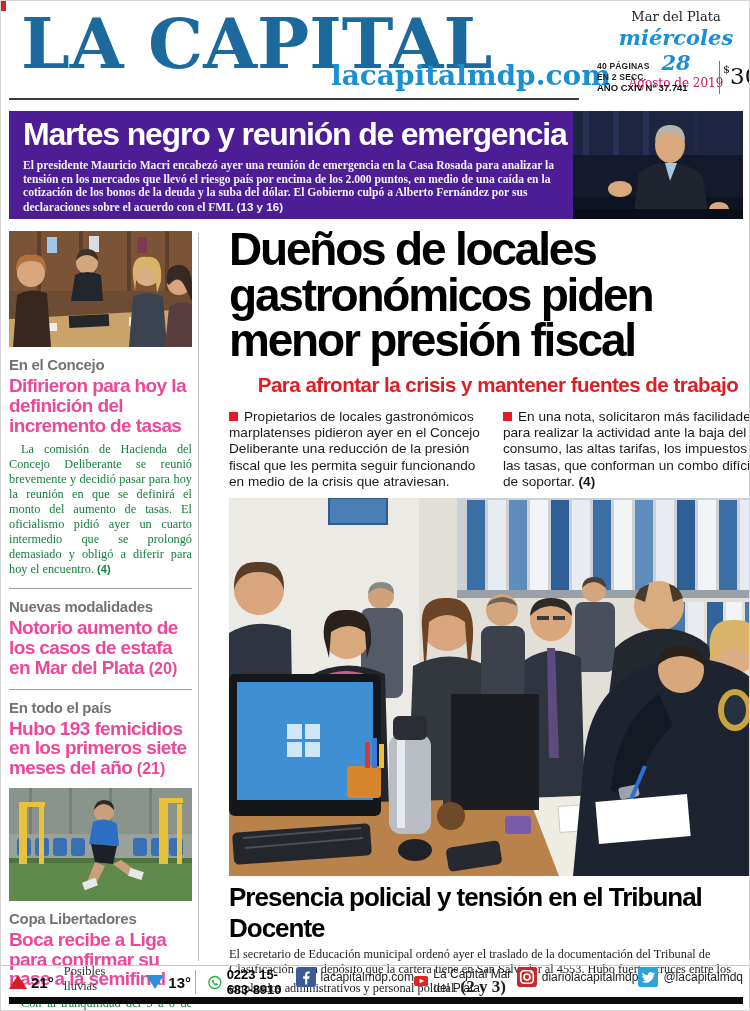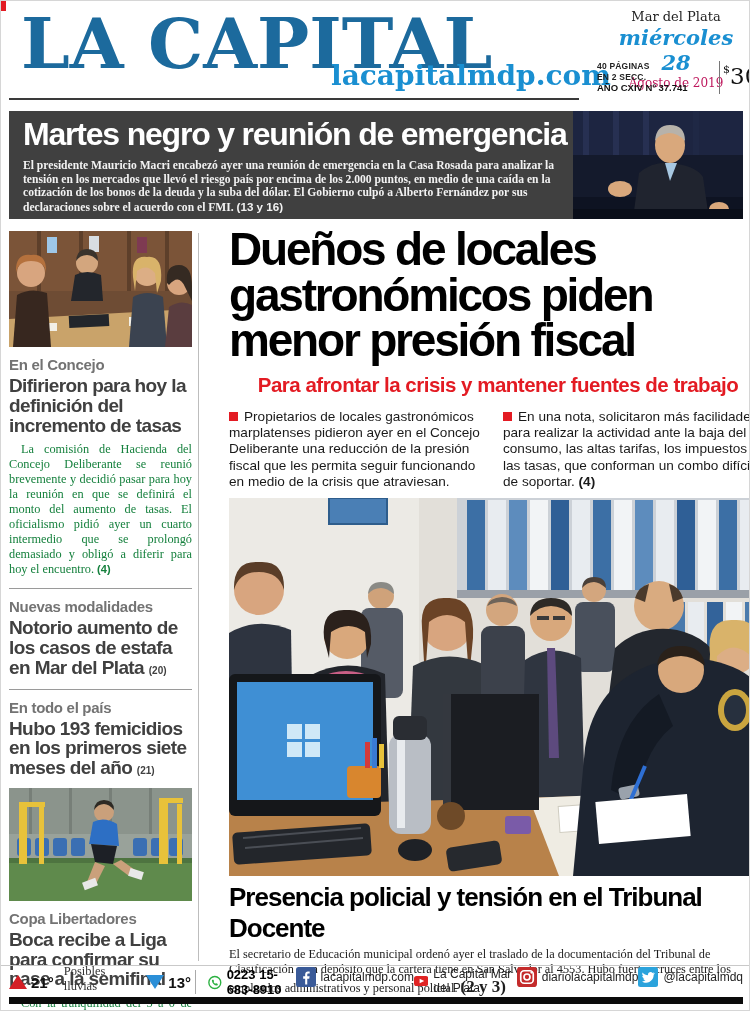--- a/index.html
+++ b/index.html
@@ -22,34 +22,34 @@
   .editionblock{position:absolute;left:596px;top:60px;width:116px;
         border-right:1px solid #777;padding-right:6px;line-height:1.25;}
   .editionblock .l1,.editionblock .l2{font-size:8.5px;font-weight:bold;color:#222;letter-spacing:.2px;}
   .editionblock .l3{font-size:9.5px;font-weight:bold;color:#111;}
   .price{position:absolute;left:722px;top:62px;font-family:"DejaVu Serif",serif;color:#111;}
   .price .sym{font-size:11px;vertical-align:top;}
   .price .val{font-size:23px;font-weight:normal;}
   .header-rule{position:absolute;left:8px;top:97px;width:570px;height:2px;background:#3a3a3a;}
 
   
-  .banner{position:absolute;left:8px;top:110px;width:734px;height:108px;background:#404040;}
+  .banner{position:absolute;left:8px;top:110px;width:734px;height:108px;background:#4c1d95;}
   .banner-headline{position:absolute;left:14px;top:5px;color:#fff;font-weight:bold;
         font-size:32px;letter-spacing:-1.2px;white-space:nowrap;}
   .banner-body{position:absolute;left:14px;top:48px;width:548px;color:#f2f2f2;
         font-family:"Liberation Serif",serif;font-weight:bold;font-size:11.6px;line-height:1.18;}
   .banner-body .ref{font-family:"Liberation Sans",sans-serif;font-weight:bold;}
   .banner-photo{position:absolute;right:0;top:0;width:170px;height:108px;}
 
   
   .sidebar{position:absolute;left:8px;top:230px;width:183px;}
   .vdivider{position:absolute;left:197px;top:232px;width:1px;height:728px;background:#bdbdbd;}
   .kicker{color:#737373;font-weight:bold;font-size:15px;letter-spacing:-0.3px;margin:9px 0 3px 0;}
-  .side-headline{font-weight:bold;font-size:19px;line-height:1.04;letter-spacing:-0.6px;color:#404040;}
-  .side-headline .pref{font-size:10px;font-weight:bold;letter-spacing:0;}
+  .side-headline{font-weight:bold;font-size:19px;line-height:1.04;letter-spacing:-0.6px;color:#ec4899;}
+  .side-headline .pref{font-size:16px;font-weight:bold;letter-spacing:0;}
   .side-body{font-family:"Liberation Serif",serif;font-size:12.3px;line-height:1.22;
         color:#15803d;text-align:justify;margin-top:7px;text-indent:12px;}
   .side-body .ref{font-family:"Liberation Sans",sans-serif;font-weight:bold;font-size:11px;}
   .side-rule{height:1px;background:#9a9a9a;margin:11px 0 0 0;}
   .side-photo{width:183px;display:block;}
 
   
   .main{position:absolute;left:208px;top:226px;width:538px;margin-left:20px;}
   .main-headline{font-weight:bold;font-size:46px;line-height:0.99;letter-spacing:-2.2px;color:#000;}
   .main-subhead{color:#e31b23;font-weight:bold;font-size:20.5px;letter-spacing:-0.5px;

